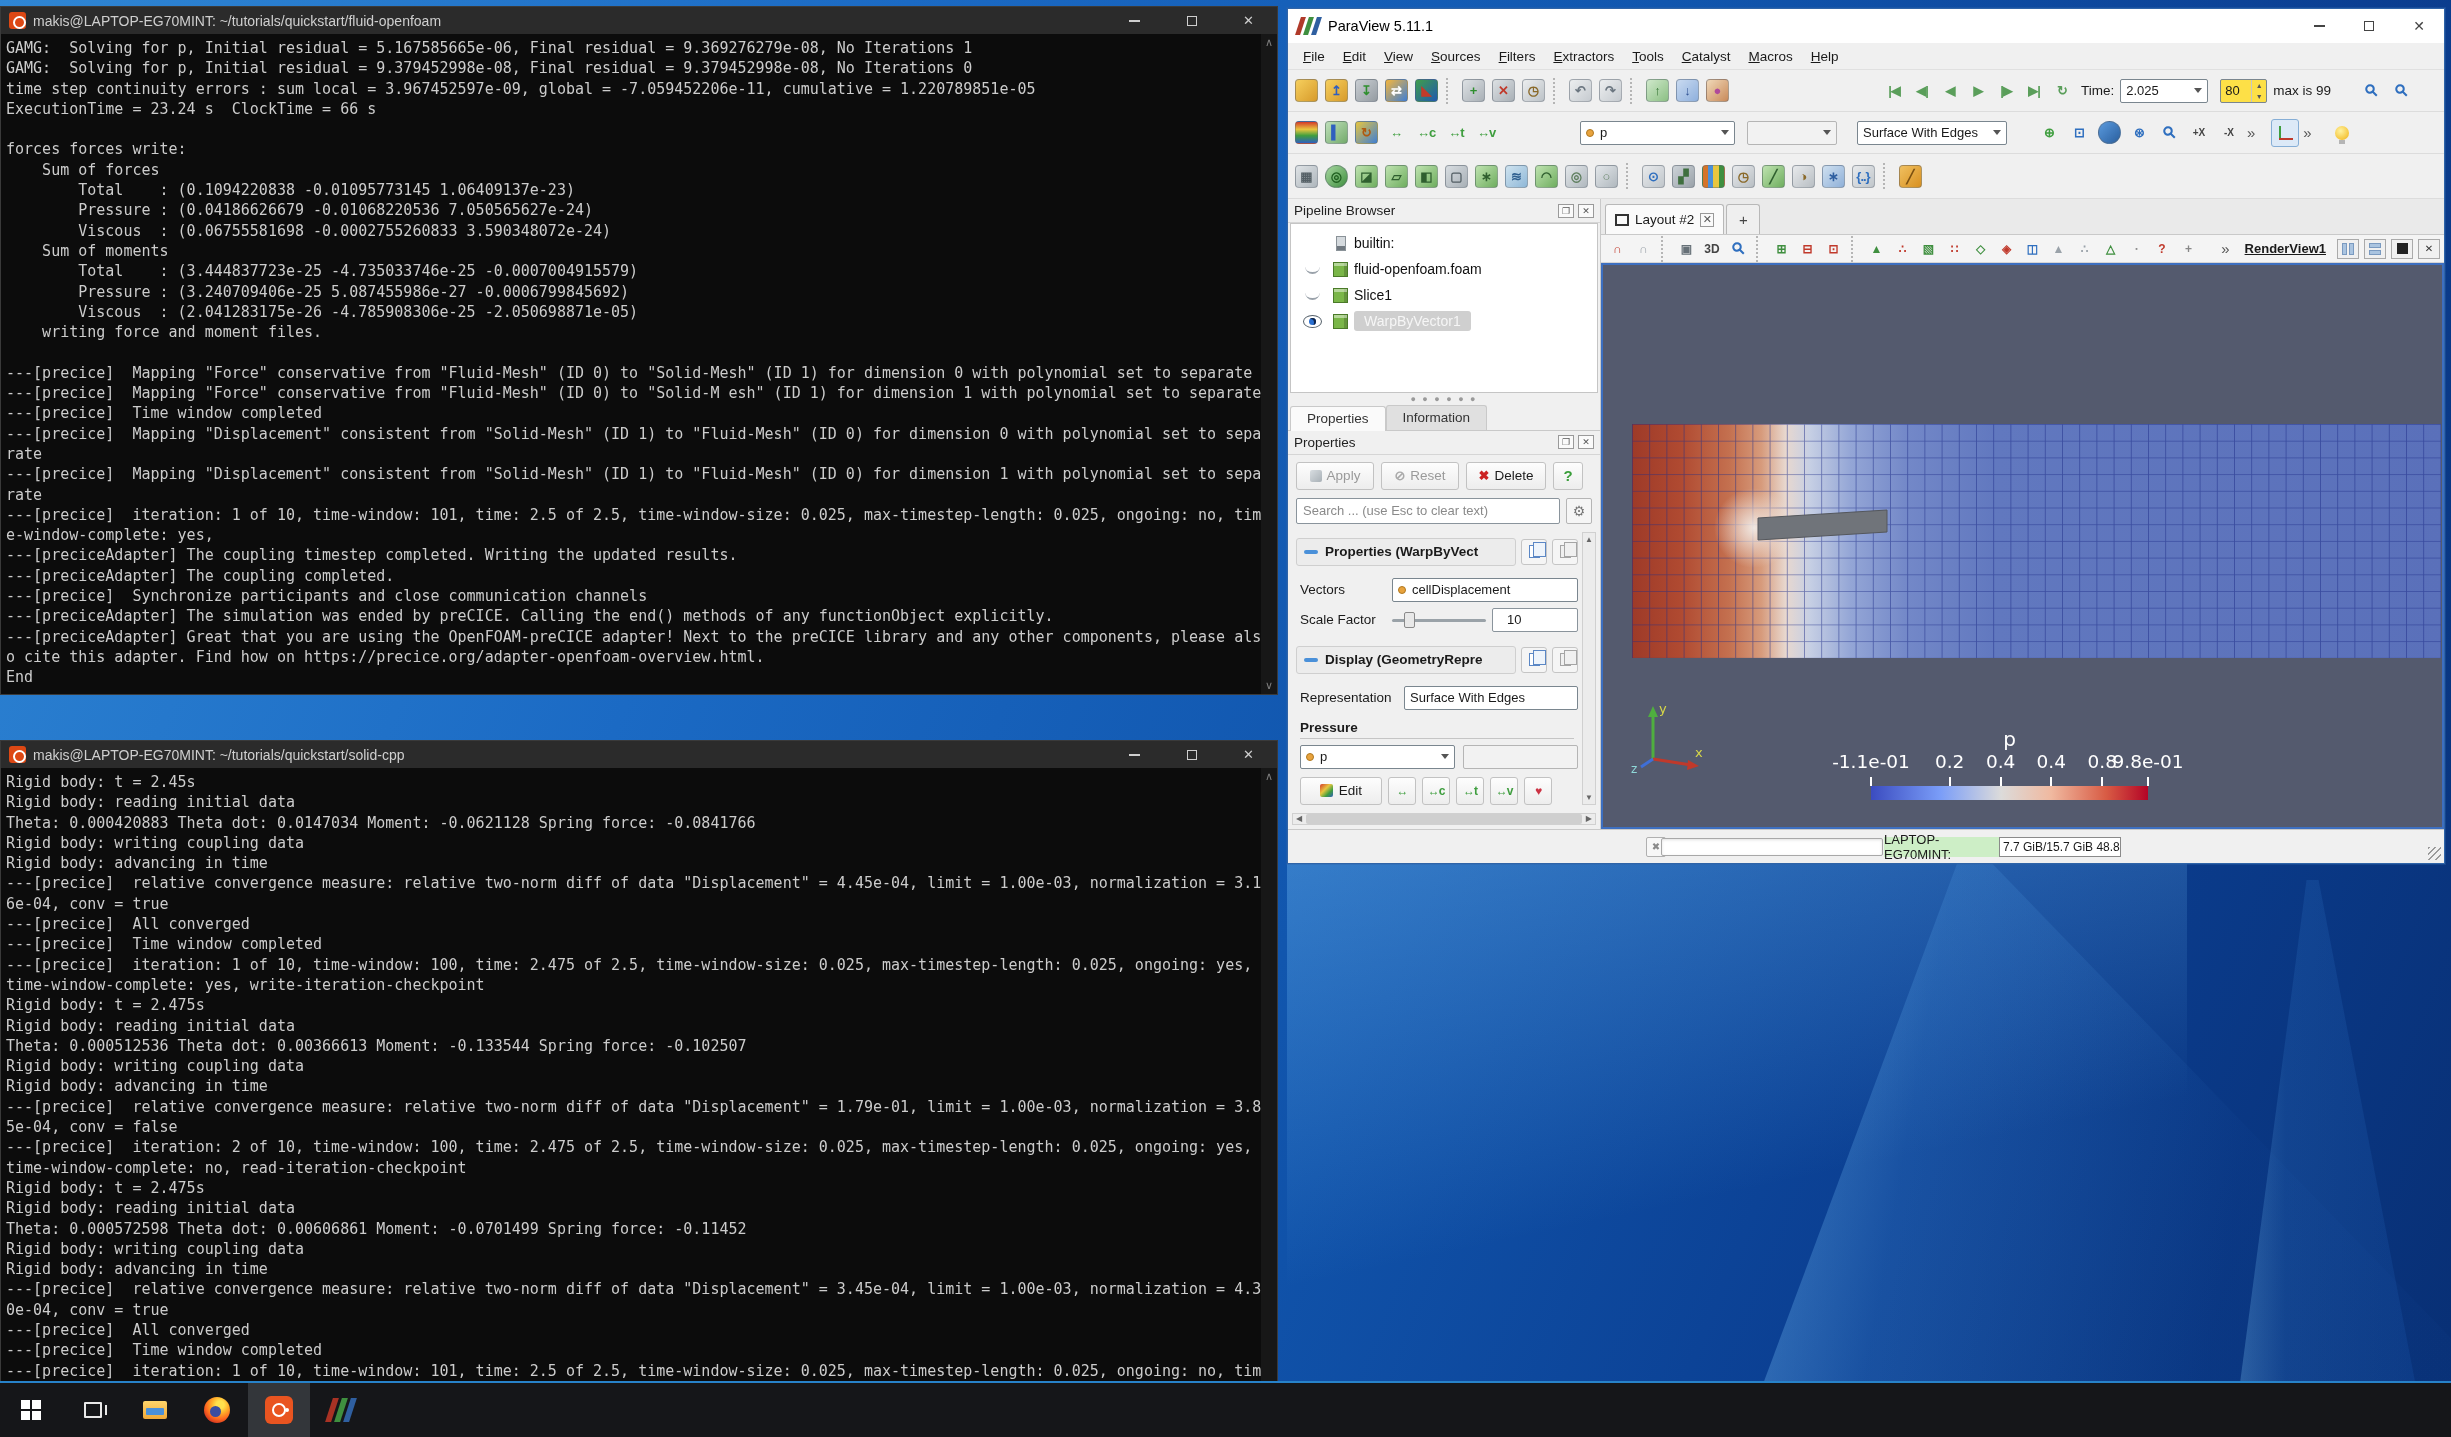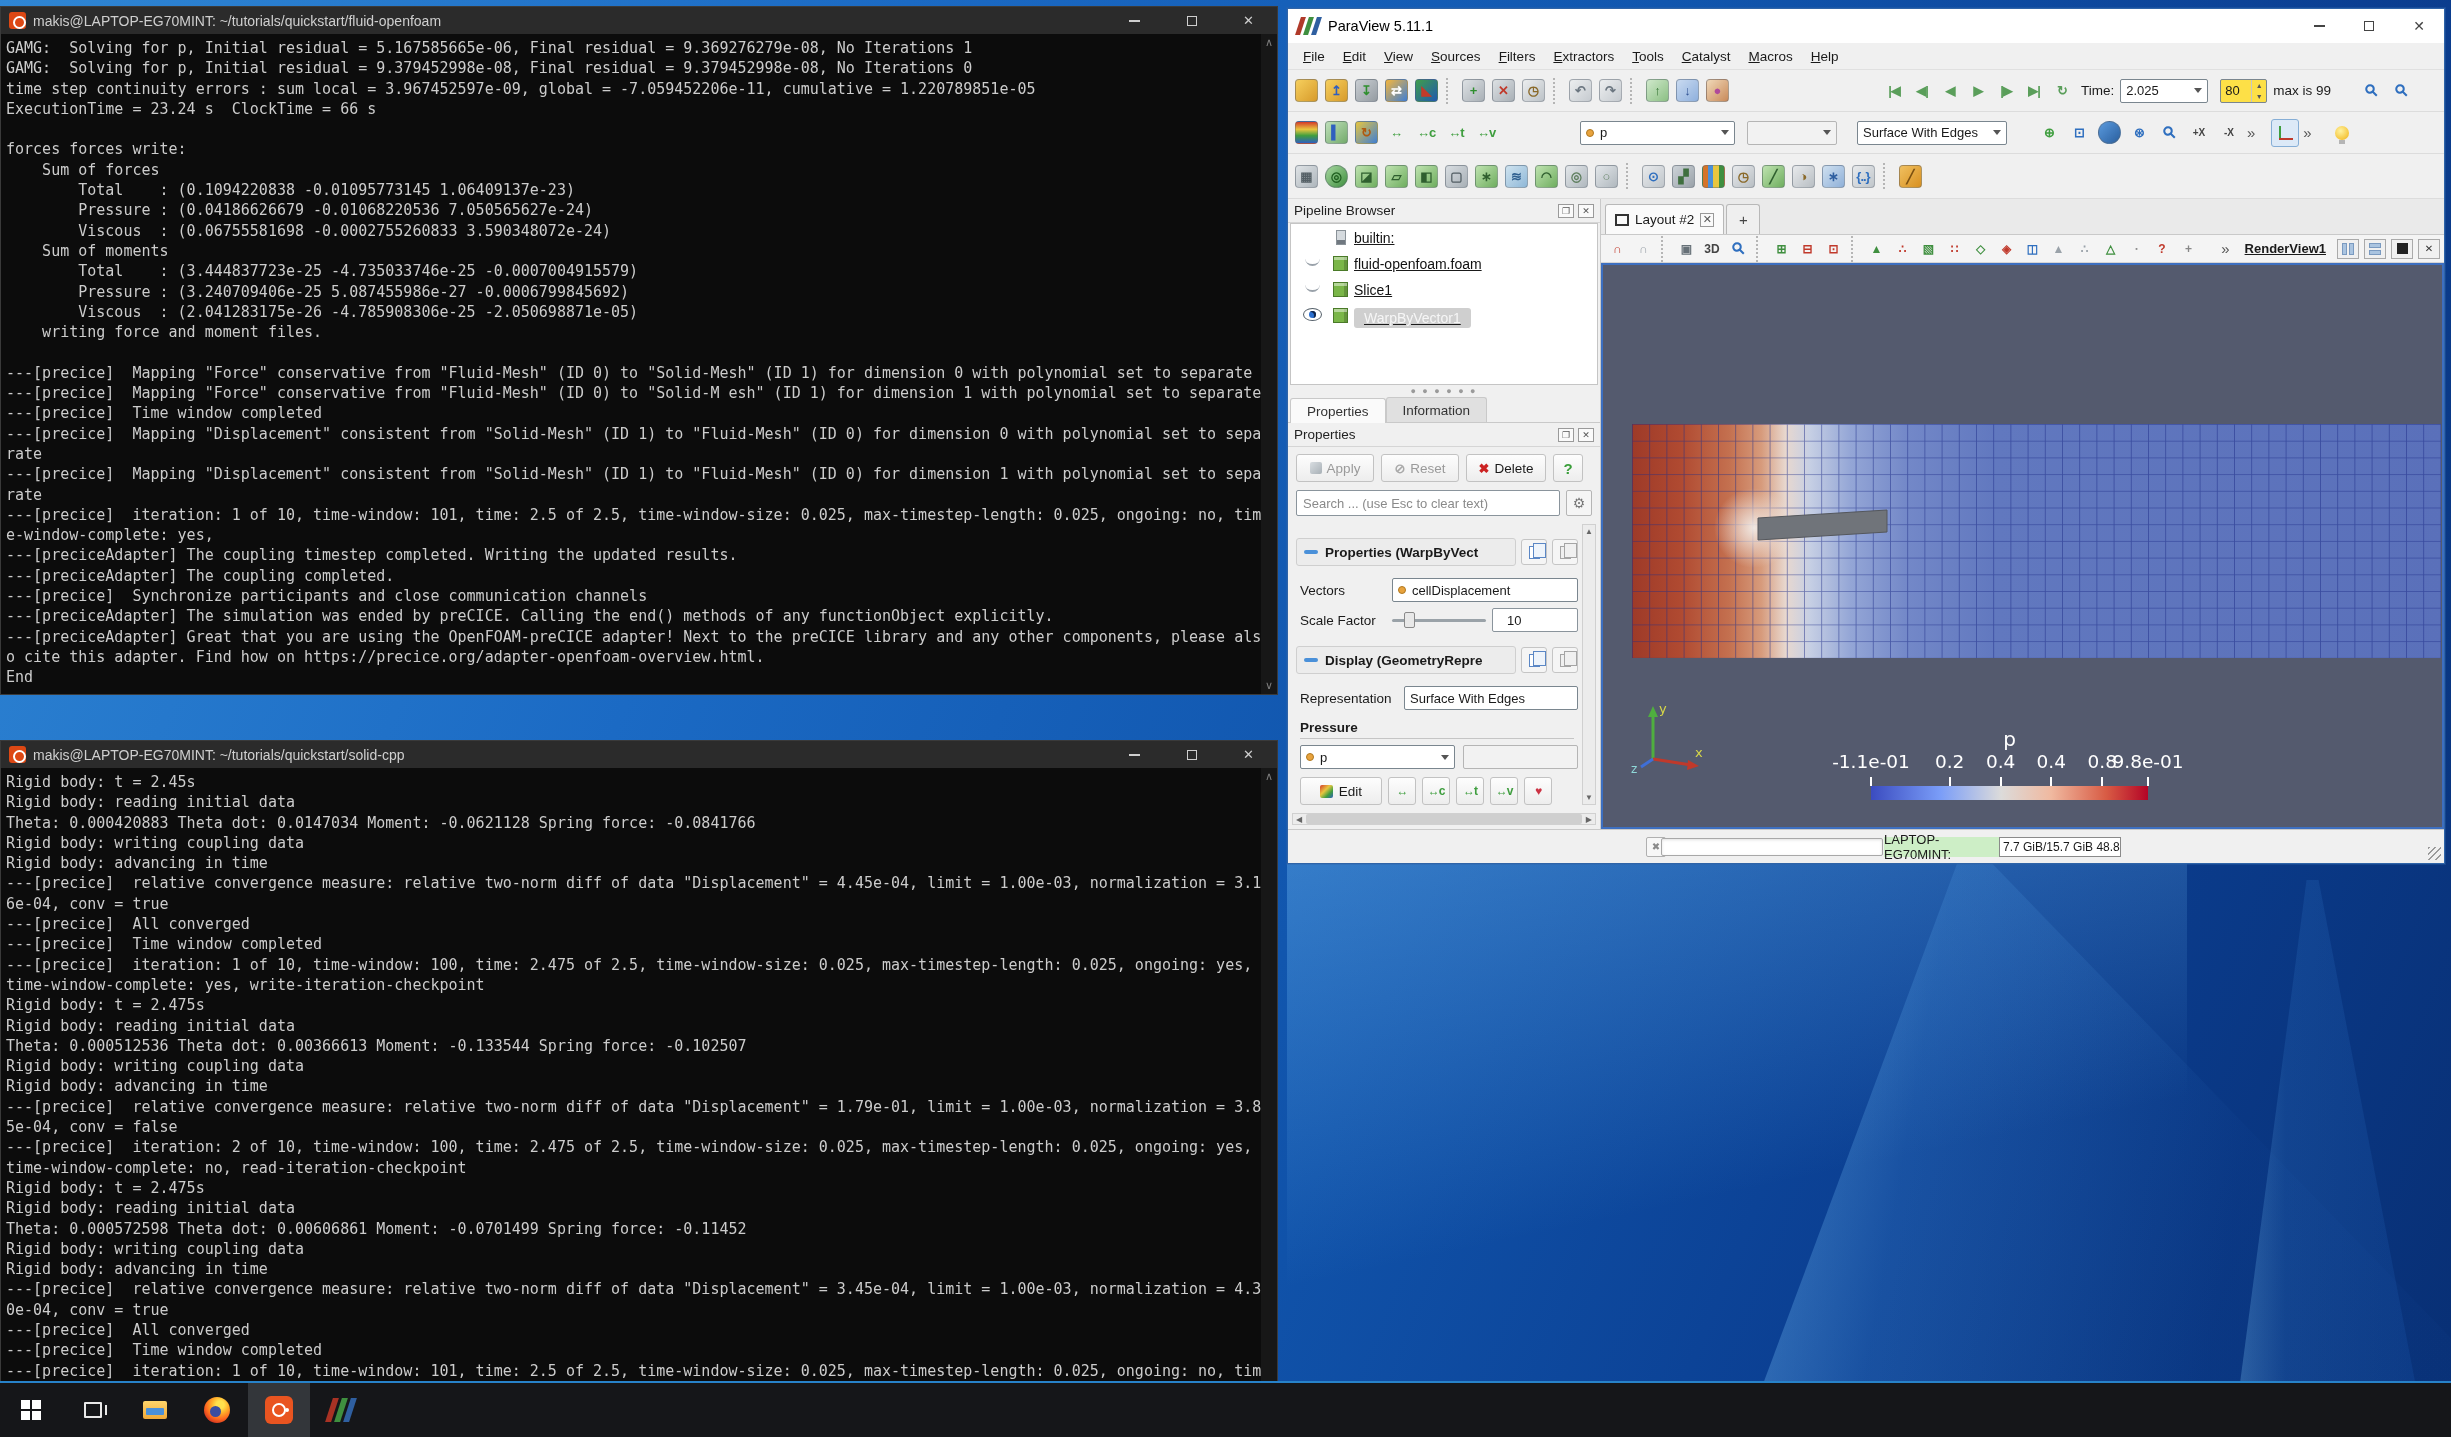--- a/index.html
+++ b/index.html
@@ -102,21 +102,21 @@
 
   .pv-main { flex:1; display:flex; min-height:0; }
   .pv-left { width:313px; border-right:1px solid #c9c9c9; display:flex; flex-direction:column; background:#f0f0f0; }
   .dock-head { height:24px; display:flex; align-items:center; padding:0 6px; font-size:13.5px;
     color:#222; border-bottom:1px solid #d5d5d5; flex:0 0 auto; }
   .dock-btns { margin-left:auto; display:flex; gap:4px; }
   .dock-btn { width:16px; height:14px; border:1px solid #9a9a9a; background:#fafafa; color:#555;
     font-size:9px; display:flex; align-items:center; justify-content:center; }
 
   .pl-tree { height:200px; background:#ffffff; border:1px solid #c5c5c5; margin:0 2px; padding-top:6px; overflow:hidden; }
-  .pl-row { height:26px; display:flex; align-items:flex-start; padding-left:8px;text-decoration:underline; }
+  .pl-row { height:26px; display:flex; align-items:center; padding-left:8px; }
   .eye { width:26px; flex:0 0 auto; display:flex; align-items:center; justify-content:center; }
   .eye.closed::before { content:""; width:15px; height:8px; border-bottom:2px solid #9aa2aa;
     border-radius:0 0 12px 12px; }
   .eye.open { position:relative; }
   .eye.open::before { content:""; width:17px; height:11px; border:1.5px solid #55606a;
     border-radius:50%; background:#fff; }
   .eye.open::after { content:""; position:absolute; width:7px; height:7px; border-radius:50%;
     background:#2a6fd0; box-shadow:inset -2px 1px 0 #10254a; }
   .pl-cube { width:15px; height:15px; background:#7ab648; border:1px solid #4a7a28; margin:0 6px 0 8px;
     box-shadow:inset 0 3px 0 rgba(255,255,255,.45), inset -3px 0 0 rgba(0,0,0,.18); flex:0 0 auto; }
@@ -144,21 +144,21 @@
 
   .search-row { display:flex; margin:8px 8px 0; gap:6px; }
   .search-input { flex:1; height:26px; border:1px solid #8a949c; border-radius:2px; background:#fff;
     font-size:13px; padding:0 6px; color:#333; font-family:"Liberation Sans",sans-serif; }
   .search-input::placeholder { color:#8a8a8a; }
   .gear-btn { width:26px; height:26px; border:1px solid #b5b5b5; background:#f5f5f5; border-radius:2px;
     display:flex; align-items:center; justify-content:center; color:#777; font-size:14px; }
 
   .props-scroll { position:relative; margin:8px 4px 0 4px; flex:1; }
   .props-inner { padding-right:18px; }
-  .sect { height:40px; display:flex; align-items:center; margin:8px 0 0 4px; }
+  .sect { height:40px; display:flex; align-items:center; margin:0 0 0 4px; }
   .sect-box { flex:1; height:28px; background:#ececec; border:1px solid #cfcfcf; border-radius:3px;
     display:flex; align-items:center; padding:0 7px; gap:7px; font-weight:bold; font-size:13.5px;
     white-space:nowrap; overflow:hidden; }
   .sect-dash { width:14px; height:4px; background:#4a90d9; border-radius:2px; flex:0 0 auto; }
   .copy-btn { width:26px; height:26px; border:1px solid #c5c5c5; background:#f5f5f5; border-radius:3px;
     margin-left:5px; display:flex; align-items:center; justify-content:center; position:relative; flex:0 0 auto; }
   .pages { width:11px; height:13px; border:1.5px solid #5b87c5; background:#fff; position:relative; }
   .pages::after { content:""; position:absolute; left:3px; top:-4px; width:11px; height:13px;
     border:1.5px solid #5b87c5; background:#eef4fb; }
   .pages.gray, .pages.gray::after { border-color:#a5a5a5; background:#f0f0f0; }

